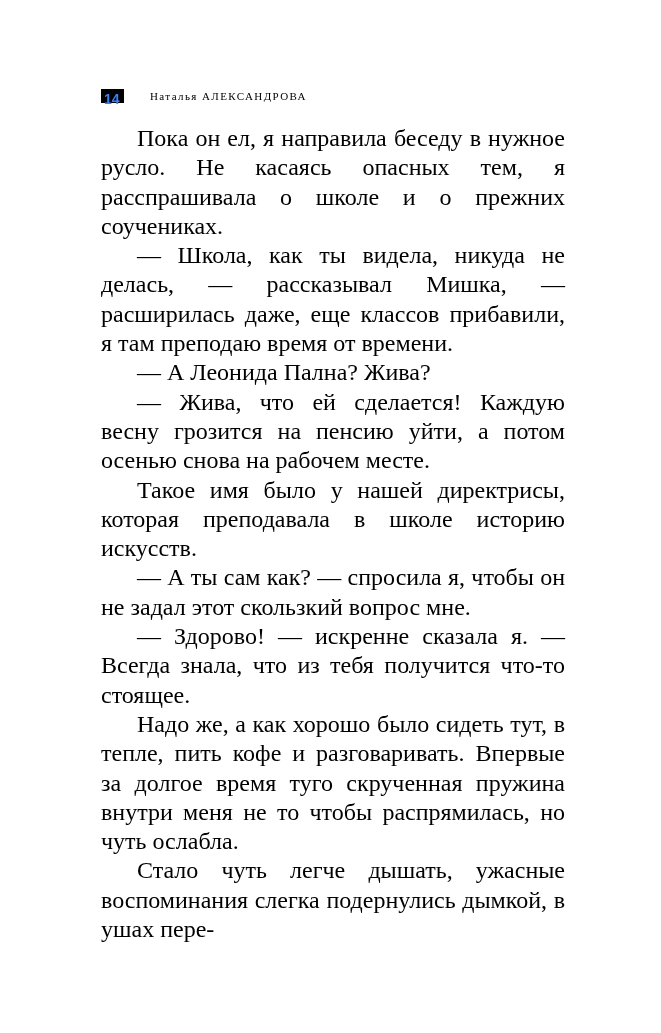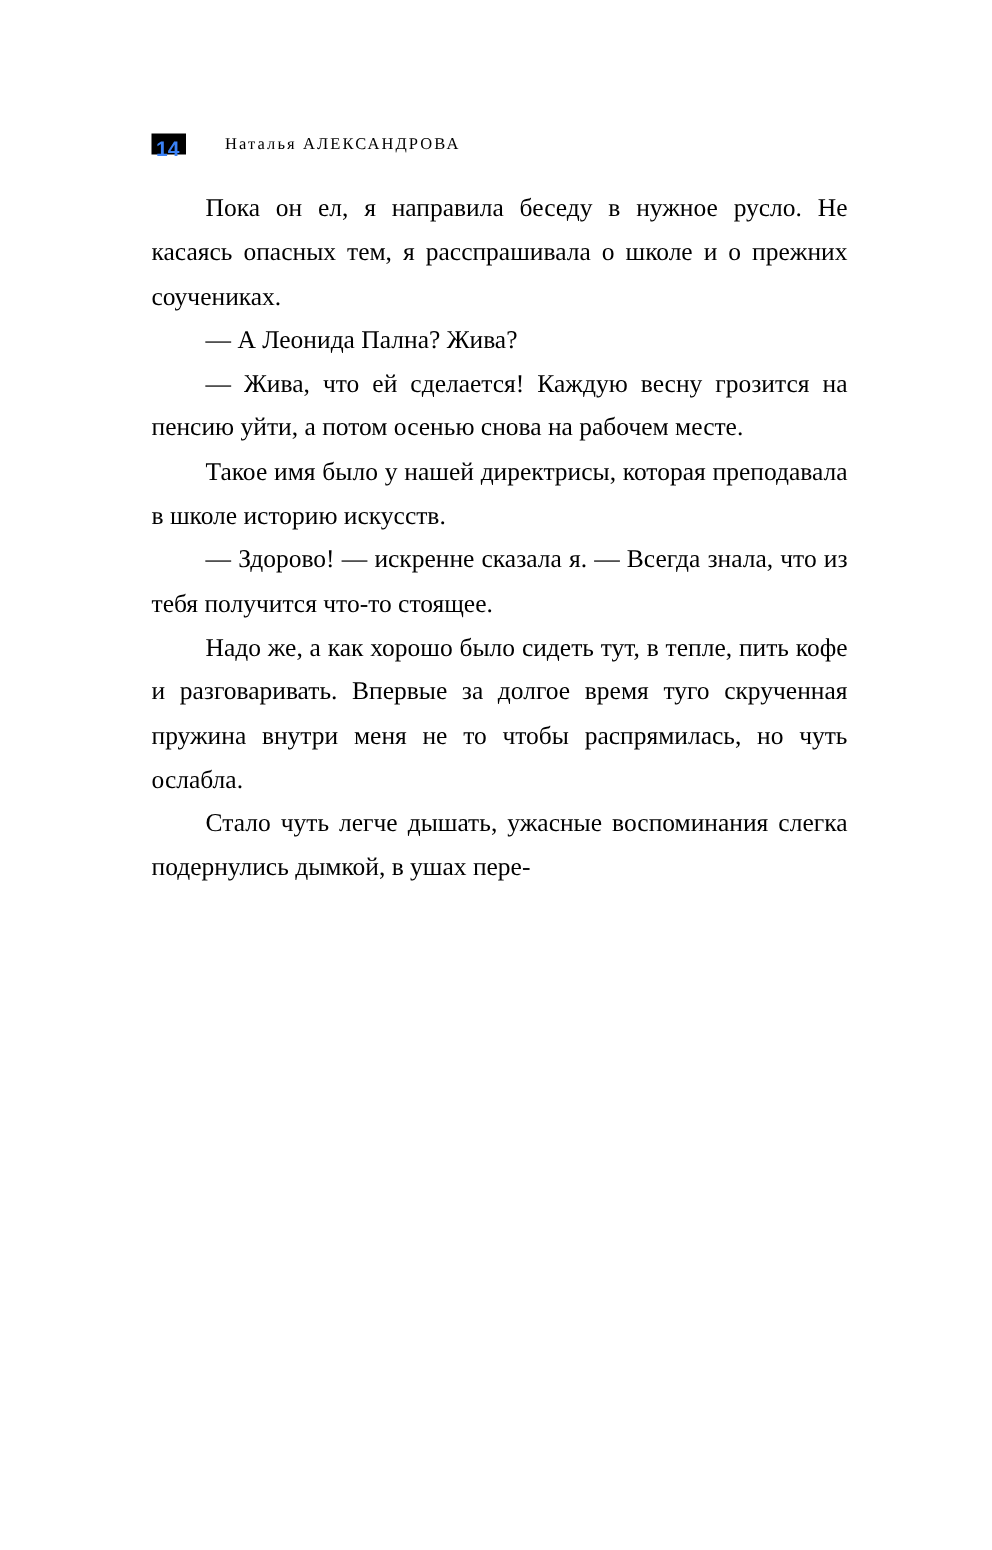--- a/index.html
+++ b/index.html
@@ -48,21 +48,21 @@
     box-sizing: border-box;
   }
   .runhead-title {
     margin-left: 26px;
     font-family: "Liberation Serif", serif;
     font-size: 11px;
     letter-spacing: 1.4px;
     white-space: nowrap;
   }
   .body-text {
-    font-size: 17px;
+    font-size: 24px;
     line-height: 29.3px;
     text-align: justify;
     text-justify: inter-word;
     hyphens: manual;
   }
   .body-text p {
     margin: 0;
     text-indent: 36px;
   }
 </style>
@@ -73,22 +73,24 @@
 
   <div class="content">
 
     <div class="runhead">
       <span class="folio">14</span>
       <span class="runhead-title">Наталья АЛЕКСАНДРОВА</span>
     </div>
 
     <div class="body-text">
       <p>Пока он ел, я направила беседу в нужное русло. Не касаясь опасных тем, я расспрашивала о школе и о прежних соучениках.</p>
+      <p>— Школа, как ты видела, никуда не делась, — рассказывал Мишка, — расширилась даже, еще классов прибавили, я там преподаю время от вре­мени.</p>
       <p>— А Леонида Пална? Жива?</p>
       <p>— Жива, что ей сделается! Каждую весну гро­зится на пенсию уйти, а потом осенью снова на рабочем месте.</p>
       <p>Такое имя было у нашей директрисы, которая преподавала в школе историю искусств.</p>
+      <p>— А ты сам как? — спросила я, чтобы он не задал этот скользкий вопрос мне.</p>
       <p>— Здорово! — искренне сказала я. — Всегда знала, что из тебя получится что-то стоящее.</p>
       <p>Надо же, а как хорошо было сидеть тут, в теп­ле, пить кофе и разговаривать. Впервые за долгое время туго скрученная пружина внутри меня не то чтобы распрямилась, но чуть ослабла.</p>
       <p>Стало чуть легче дышать, ужасные воспоми­нания слегка подернулись дымкой, в ушах пере-</p>
     </div>
 
   </div>
 </div>
 
 </body></html>

